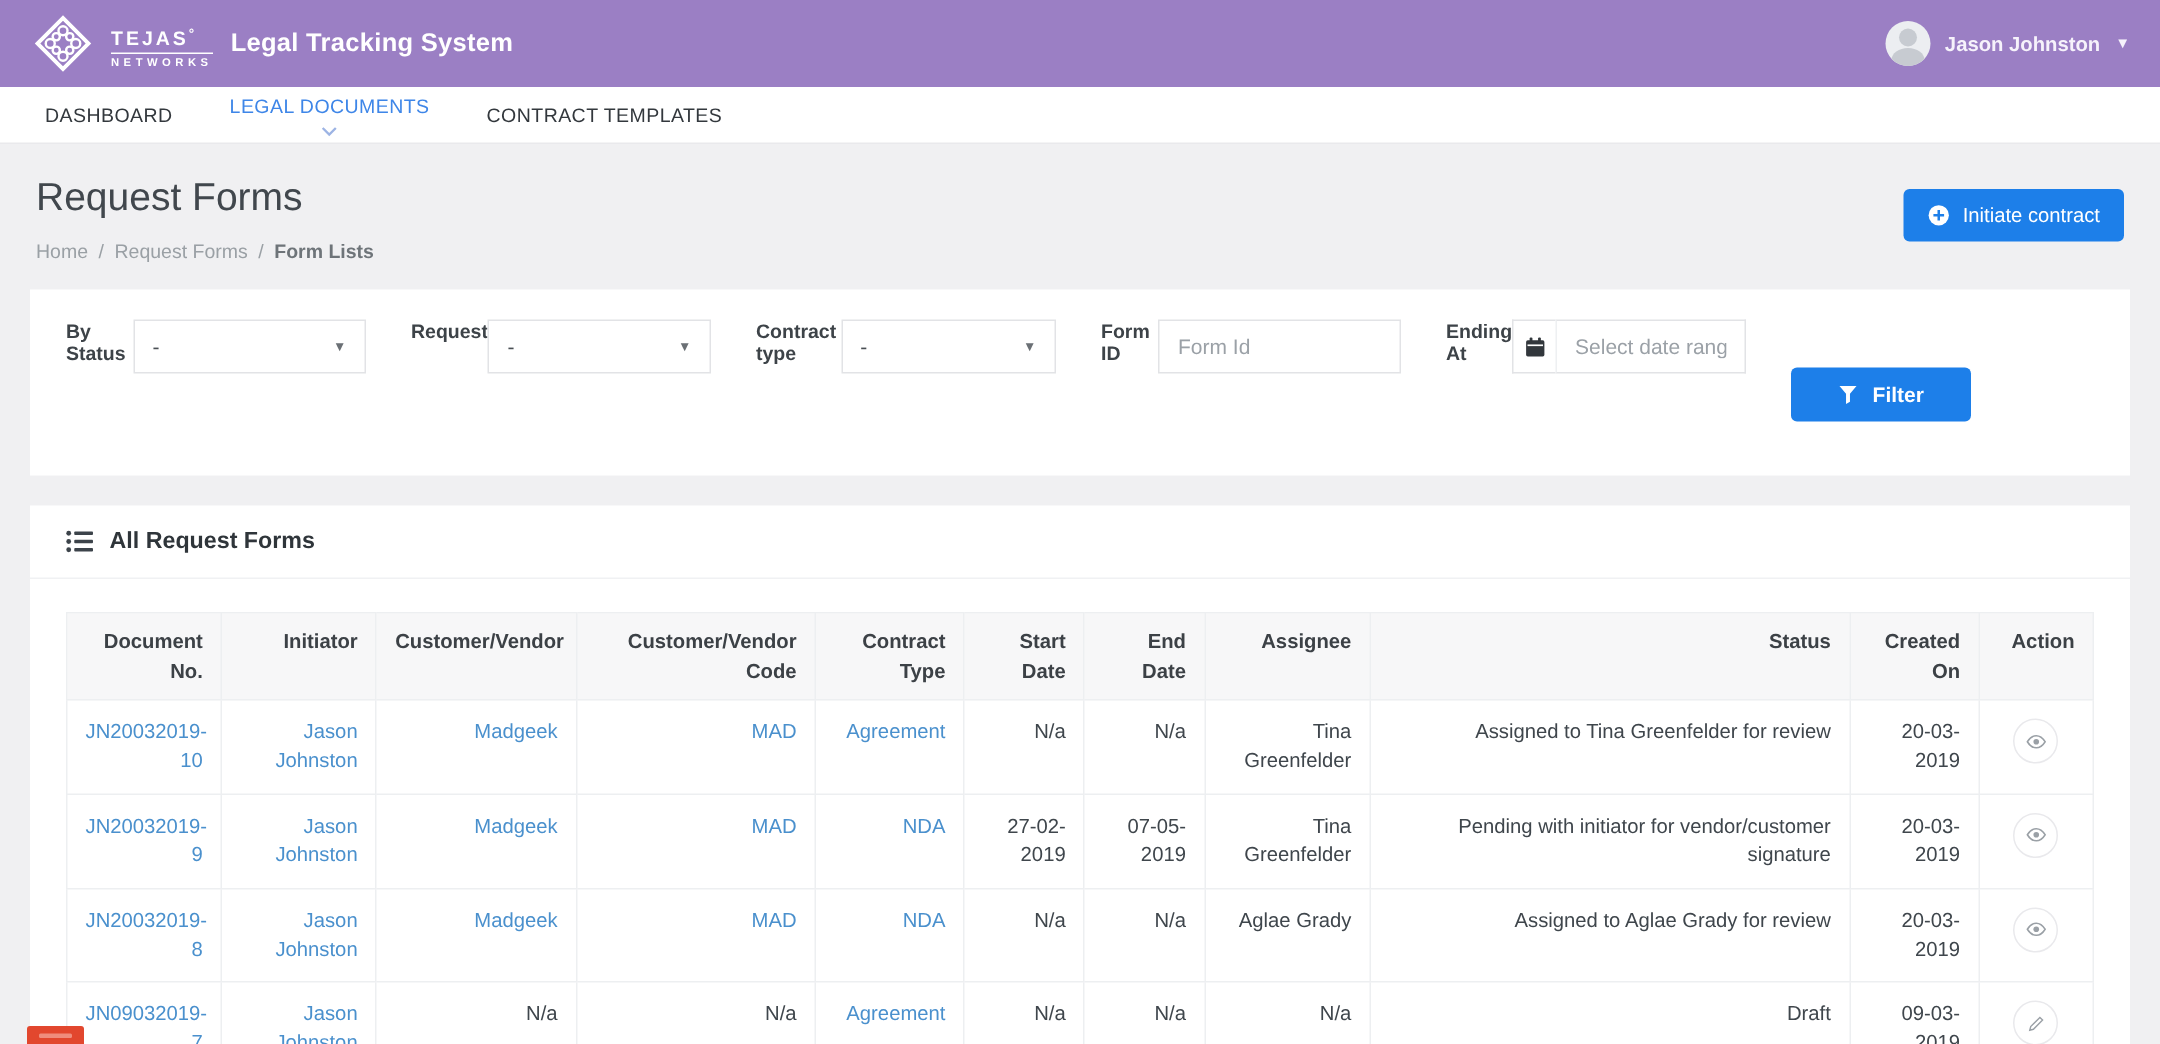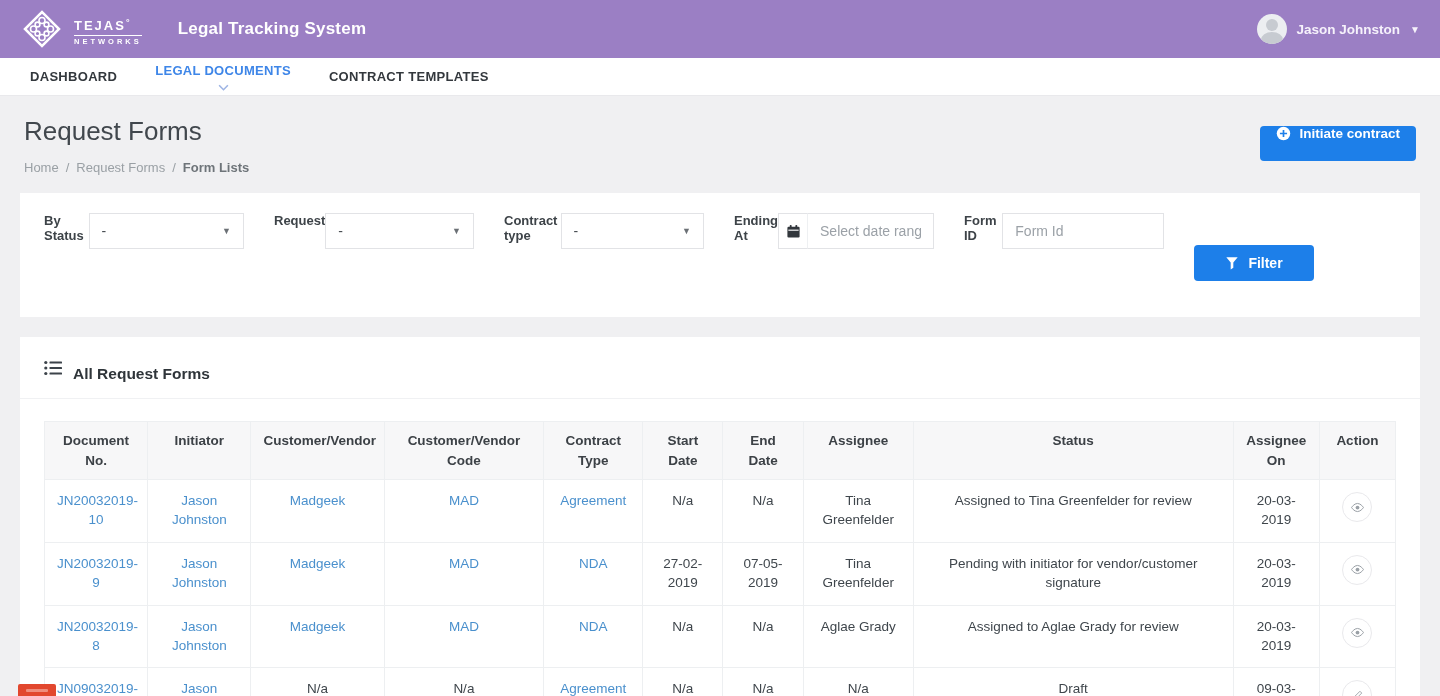--- a/index.html
+++ b/index.html
@@ -17,21 +17,21 @@
     background: #9b7fc4;
     display: flex;
     align-items: center;
     padding: 0 20px;
   }
   .brand { display: flex; align-items: center; gap: 10px; }
   .brand-text { color: #fff; line-height: 1; margin-top: 6px; }
   .brand-name { font-size: 13px; font-weight: bold; letter-spacing: 2px; }
   .brand-mark { font-size: 9px; vertical-align: super; }
   .brand-sub { font-size: 7.5px; letter-spacing: 3px; font-weight: bold; margin-top: 3px; border-top: 1px solid #fff; padding-top: 2px; }
-  .app-title { color: #fff; font-size: 17px; font-weight: 600; margin-left: 36px; letter-spacing: .2px; }
+  .app-title { color: #fff; font-size: 17px; font-weight: 600; margin-left: 12px; letter-spacing: .2px; }
   .user-area { margin-left: auto; display: flex; align-items: center; gap: 10px; cursor: pointer; }
   .avatar {
     width: 30px; height: 30px; border-radius: 50%;
     background: #eceef1; position: relative; overflow: hidden;
   }
   .avatar::before { 
     content: ""; position: absolute; left: 9px; top: 5px;
     width: 12px; height: 12px; border-radius: 50%; background: #c7cbd1;
   }
   .avatar::after { 
@@ -41,38 +41,38 @@
   .user-name { color: #f6f2fb; font-size: 13.5px; font-weight: 600; }
   .user-caret { color: #f6f2fb; font-size: 10px; }
 
   
   .nav-bar {
     height: 38px; background: #fff;
     display: flex; align-items: center; gap: 38px;
     padding: 0 30px; border-bottom: 1px solid #e9e9ec;
   }
   .nav-item {
-    font-size: 13px; font-weight: bold; letter-spacing: .3px;
+    font-size: 13px; font-weight: normal; letter-spacing: .3px;
     color: #33383d; cursor: pointer; display: flex; align-items: center; gap: 6px;
   }
   .nav-item.active { color: #3e86e8; flex-direction: column; }
   .nav-chevron { width: 11px; height: 7px; }
 
   
   .page-head {
     padding: 20px 24px 0; display: flex; justify-content: space-between; align-items: flex-start;
   }
   .page-title { font-size: 26px; font-weight: 500; color: #41474d; }
   .breadcrumb { margin-top: 13px; font-size: 13px; color: #9aa0a5; display: flex; gap: 7px; }
   .breadcrumb a { color: #9aa0a5; text-decoration: none; cursor: pointer; }
   .breadcrumb .current { color: #6e7479; font-weight: bold; }
   .btn-primary {
     background: #1d7fe9; color: #fff; border: none; border-radius: 4px;
-    height: 35px; padding: 0 16px; font-size: 13.5px; font-weight: 700;
-    display: inline-flex; gap: 8px; cursor: pointer;
+    height: 35px; padding: 0 16px; font-size: 13.5px; font-weight: 400;
+    display: inline-flex; align-items: center; gap: 8px; cursor: pointer;
     margin-top: 10px; font-family: inherit;
   }
   .btn-primary svg { display: block; }
 
   
   .filter-card {
     margin: 18px 20px 0; background: #fff;
     padding: 20px 24px 36px; display: flex; gap: 30px; align-items: flex-start;
   }
   .filter-group { display: flex; flex-direction: row; width: 200px; }
@@ -99,24 +99,24 @@
     display: inline-flex; align-items: center; justify-content: center; gap: 9px;
     cursor: pointer; font-family: inherit;
   }
 
   
   .table-card { margin: 20px 20px 0; background: #fff; padding-bottom: 50px; }
   .table-card-header {
     padding: 15px 24px; display: flex; align-items: center; gap: 11px;
     border-bottom: 1px solid #f0f1f3;
   }
-  .table-card-title { font-size: 15.5px; font-weight: bold; color: #2f353a; margin-top: 13px; }
+  .table-card-title { font-size: 15.5px; font-weight: bold; color: #2f353a; }
   .table-wrap { margin: 22px 24px 0; }
   table { border-collapse: collapse; width: 100%; table-layout: fixed; }
-  th, td { border: 1px solid #edeff1; text-align: center; vertical-align: top; }
+  th, td { border: 1px solid #edeff1; text-align: right; vertical-align: top; }
   th {
     background: #f7f7f8; font-size: 13.5px; font-weight: bold; color: #3c4146;
     padding: 9px 12px; line-height: 1.45;
   }
   td { font-size: 13.5px; color: #3f464c; padding: 12px; line-height: 1.4; background: #fff; }
   td a { color: #4a90cd; text-decoration: none; cursor: pointer; }
   .c-action { text-align: center; }
   .act-btn {
     width: 30px; height: 30px; border-radius: 50%;
     border: 1px solid #e9e9ec; background: #fff; cursor: pointer;
@@ -213,36 +213,36 @@
     </div>
   </div>
   <div class="filter-group">
     <div class="filter-label">Contract type</div>
     <div class="control select-box">
       <span>-</span>
       <span class="select-caret">▼</span>
     </div>
   </div>
   <div class="filter-group">
+    <div class="filter-label">Form ID</div>
+    <input class="control" type="text" placeholder="Form Id" style="">
+  </div>
+  <div class="filter-group">
     <div class="filter-label">Ending At</div>
     <div class="input-group">
       <span class="input-prepend">
         <svg width="15" height="15" viewBox="0 0 16 16">
           <rect x="1.5" y="3" width="13" height="11.5" rx="1.2" fill="#32373c"></rect>
           <rect x="4" y="1" width="2" height="3.6" rx="0.8" fill="#32373c"></rect>
           <rect x="10" y="1" width="2" height="3.6" rx="0.8" fill="#32373c"></rect>
           <rect x="2.5" y="6" width="11" height="1.2" fill="#ffffff"></rect>
         </svg>
       </span>
       <input class="control" type="text" placeholder="Select date range" style="">
     </div>
-  </div>
-  <div class="filter-group">
-    <div class="filter-label">Form ID</div>
-    <input class="control" type="text" placeholder="Form Id" style="">
   </div>
   <div class="filter-btn-wrap">
     <button class="btn-filter">
       <svg width="14" height="14" viewBox="0 0 16 16">
         <path d="M1.5 1.5h13l-5 6v6l-3 1.8v-7.8l-5-6z" fill="#ffffff"></path>
       </svg>
       <span>Filter</span>
     </button>
   </div>
 </div>
@@ -281,21 +281,21 @@
         <tr>
           <th>Document No.</th>
           <th>Initiator</th>
           <th>Customer/Vendor</th>
           <th>Customer/Vendor Code</th>
           <th>Contract Type</th>
           <th>Start Date</th>
           <th>End Date</th>
           <th>Assignee</th>
           <th>Status</th>
-          <th>Assignee On</th>
+          <th>Created On</th>
           <th>Action</th>
         </tr>
       </thead>
       <tbody>
 
         <tr>
           <td><a>JN20032019-10</a></td>
           <td><a>Jason Johnston</a></td>
           <td><a>Madgeek</a></td>
           <td><a>MAD</a></td>

